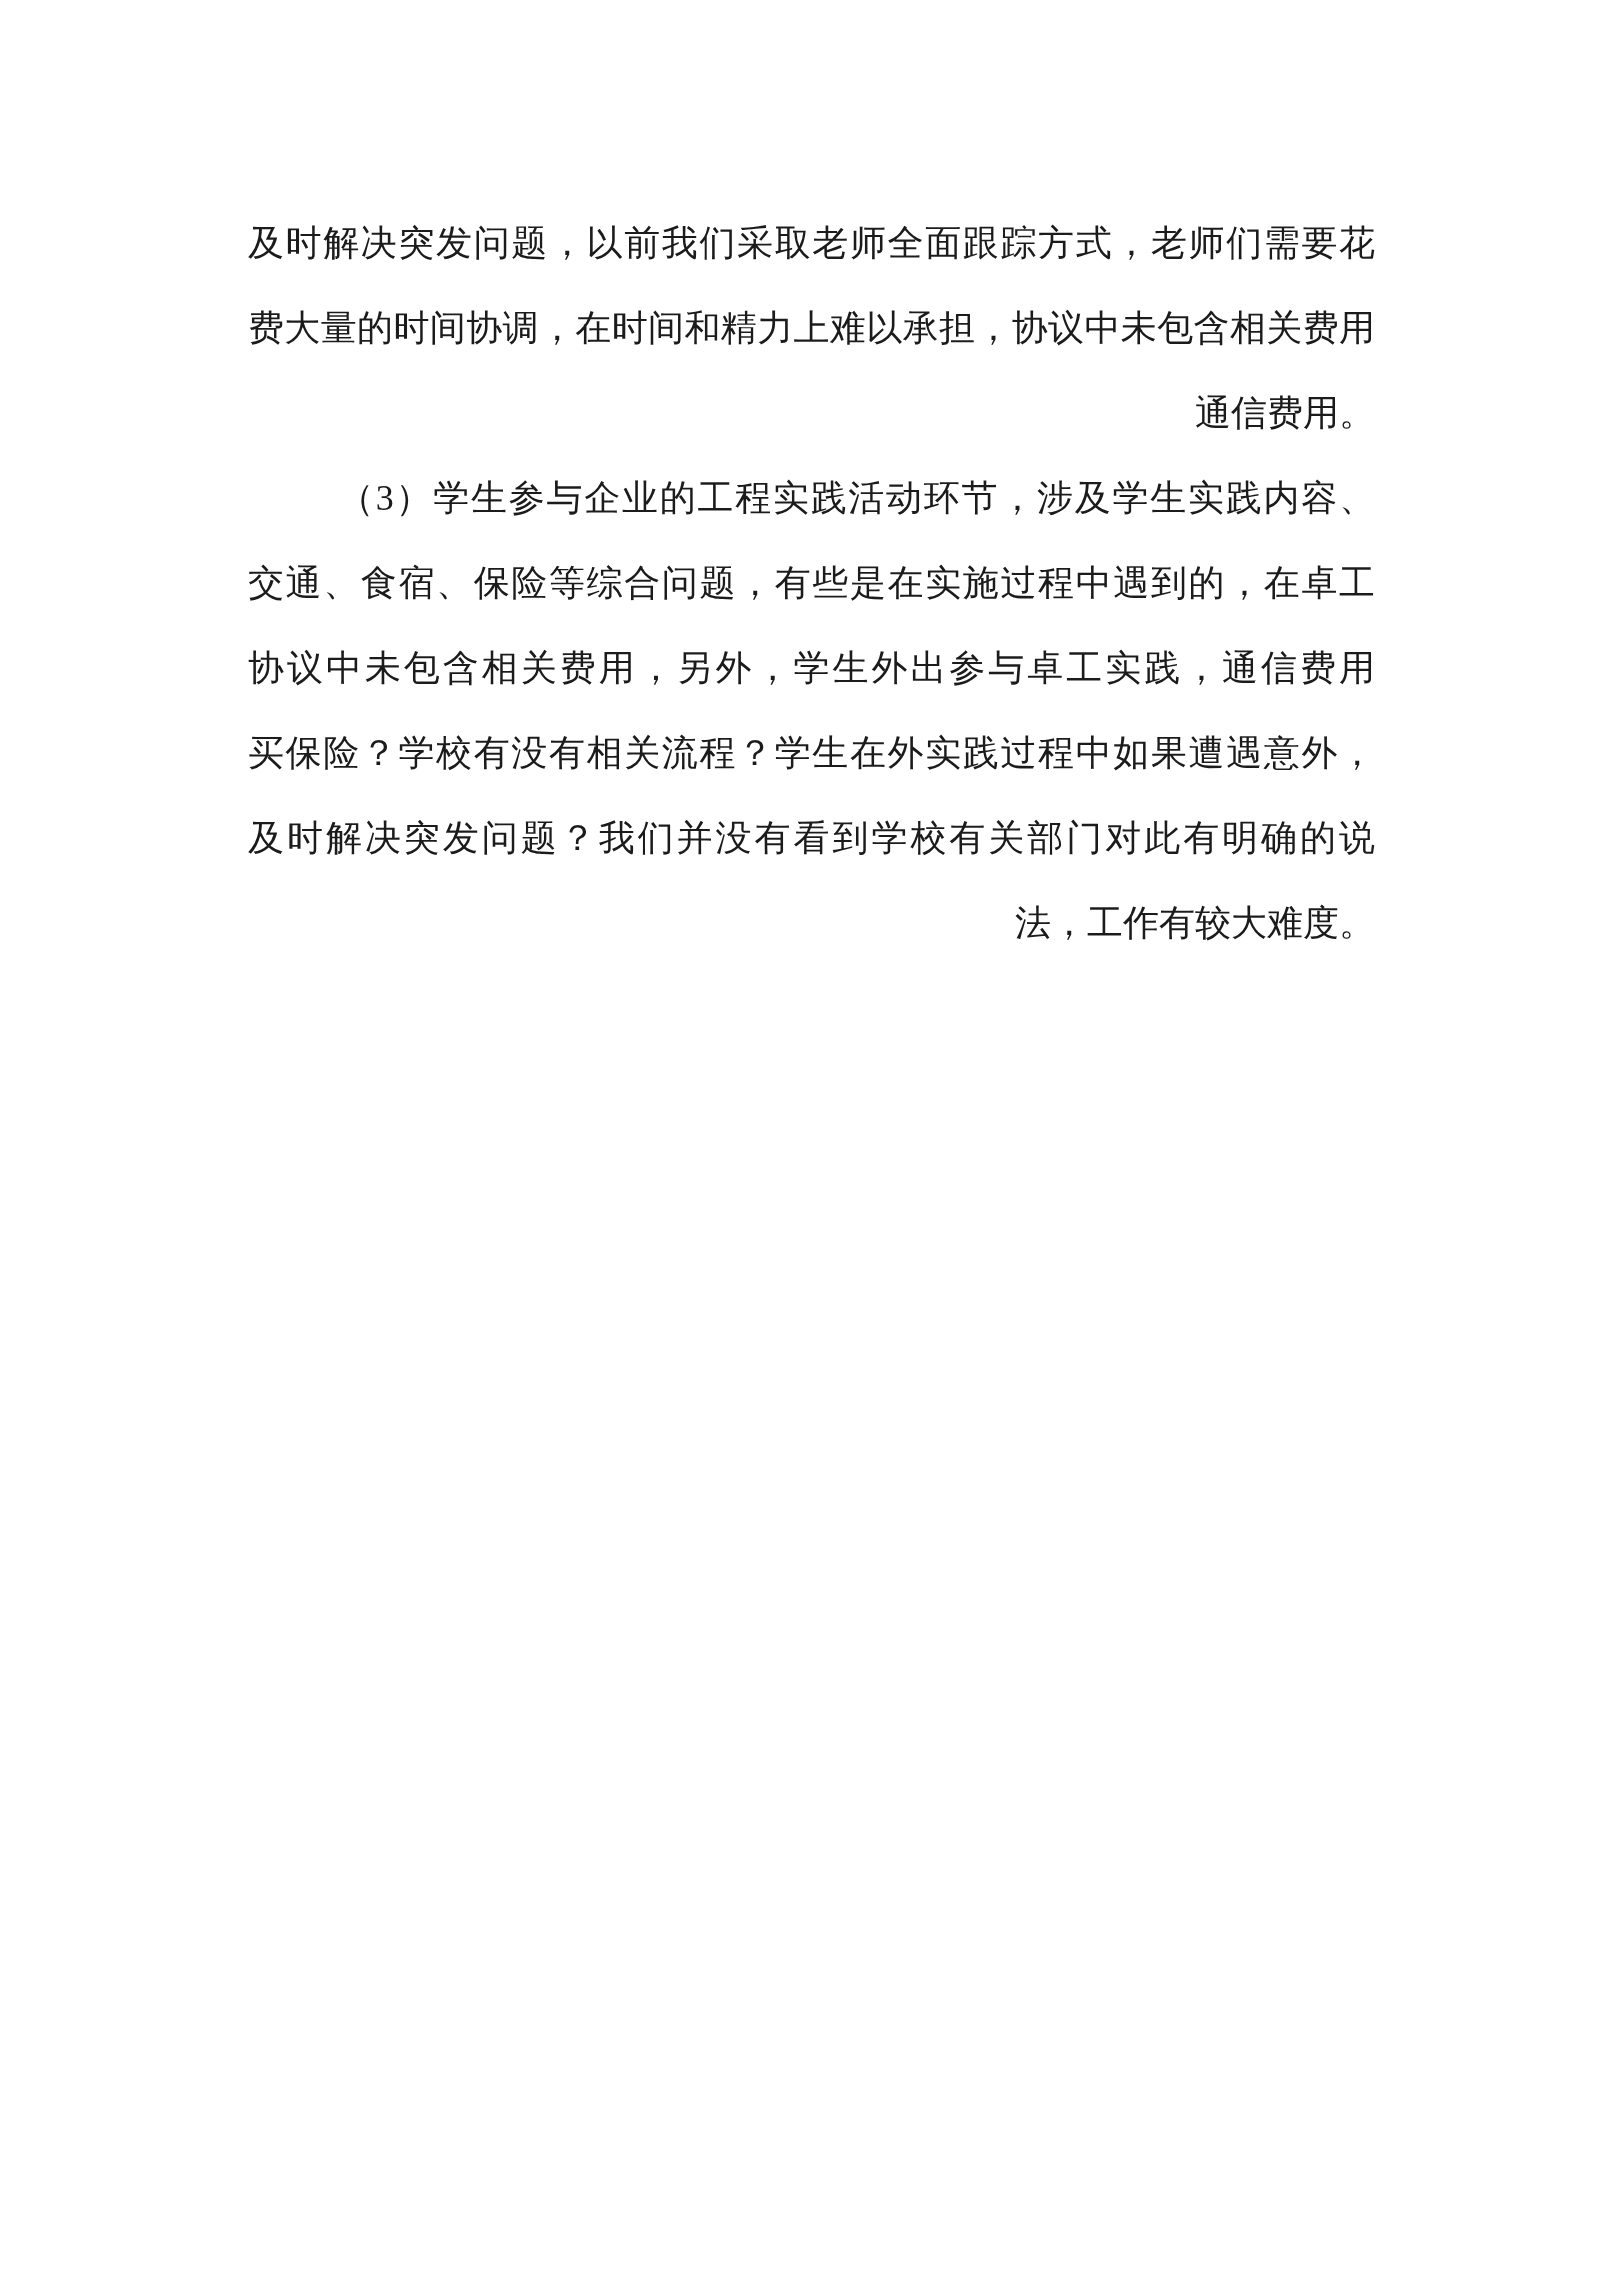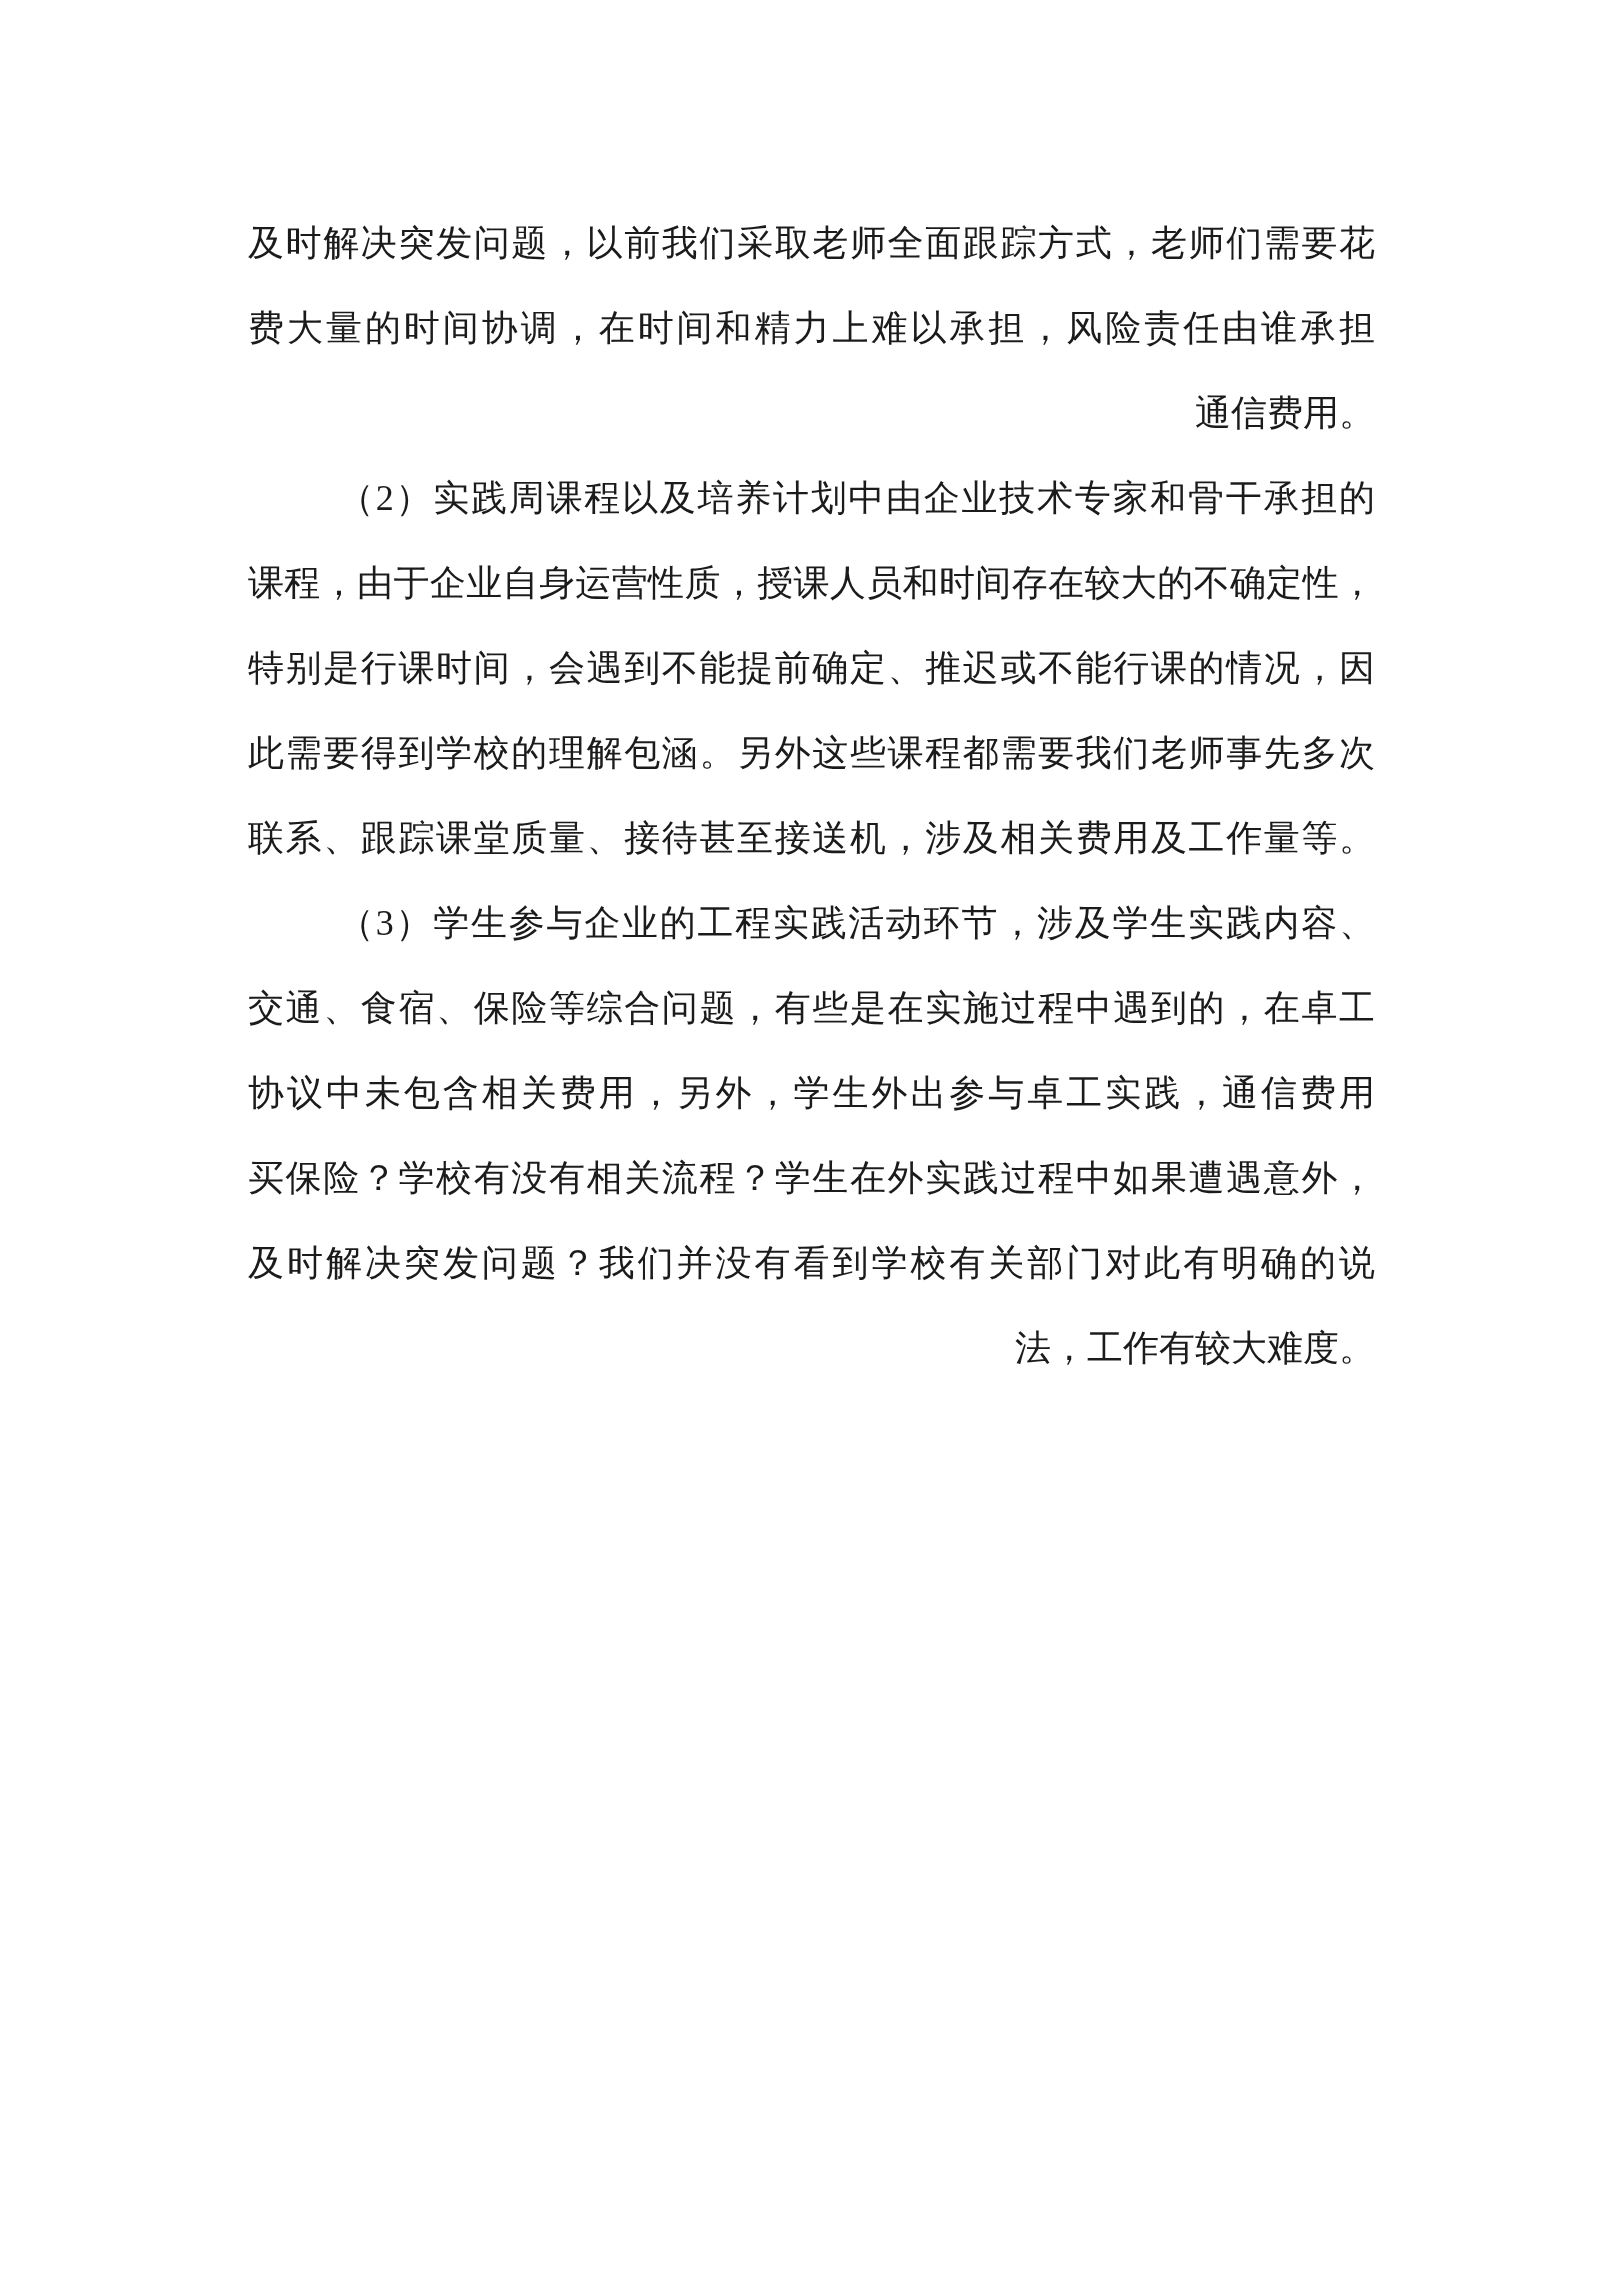--- a/index.html
+++ b/index.html
@@ -42,29 +42,22 @@
     padding-left: 90px;
   }
 </style>
 </head>
 <body>
 
 <div class="page">
   <div class="text-block">
       <div class="para">
         <div class="line justify">及时解决突发问题，以前我们采取老师全面跟踪方式，老师们需要花</div>
-        <div class="line justify">费大量的时间协调，在时间和精力上难以承担，风险责任由谁承担</div>
+        <div class="line justify">费大量的时间协调，在时间和精力上难以承担，协议中未包含相关费用</div>
         <div class="line">通信费用。</div>
-      </div>
-      <div class="para">
-        <div class="line justify indent">（2）实践周课程以及培养计划中由企业技术专家和骨干承担的</div>
-        <div class="line justify">课程，由于企业自身运营性质，授课人员和时间存在较大的不确定性，</div>
-        <div class="line justify">特别是行课时间，会遇到不能提前确定、推迟或不能行课的情况，因</div>
-        <div class="line justify">此需要得到学校的理解包涵。另外这些课程都需要我们老师事先多次</div>
-        <div class="line justify">联系、跟踪课堂质量、接待甚至接送机，涉及相关费用及工作量等。</div>
       </div>
       <div class="para">
         <div class="line justify indent">（3）学生参与企业的工程实践活动环节，涉及学生实践内容、</div>
         <div class="line justify">交通、食宿、保险等综合问题，有些是在实施过程中遇到的，在卓工</div>
         <div class="line justify">协议中未包含相关费用，另外，学生外出参与卓工实践，通信费用</div>
         <div class="line justify">买保险？学校有没有相关流程？学生在外实践过程中如果遭遇意外，</div>
         <div class="line justify">及时解决突发问题？我们并没有看到学校有关部门对此有明确的说</div>
         <div class="line">法，工作有较大难度。</div>
       </div>
     </div>

